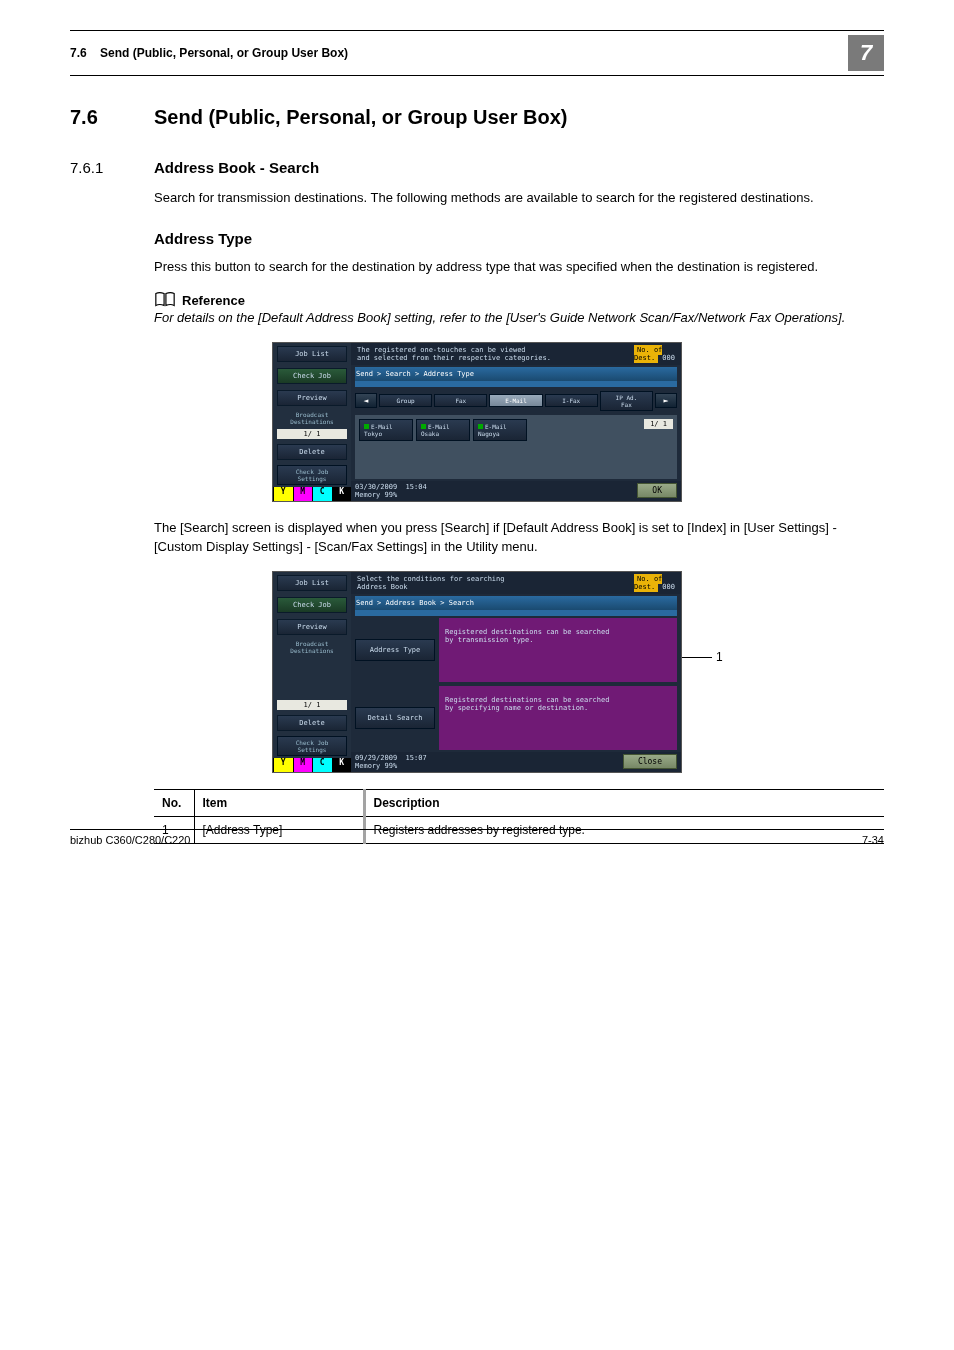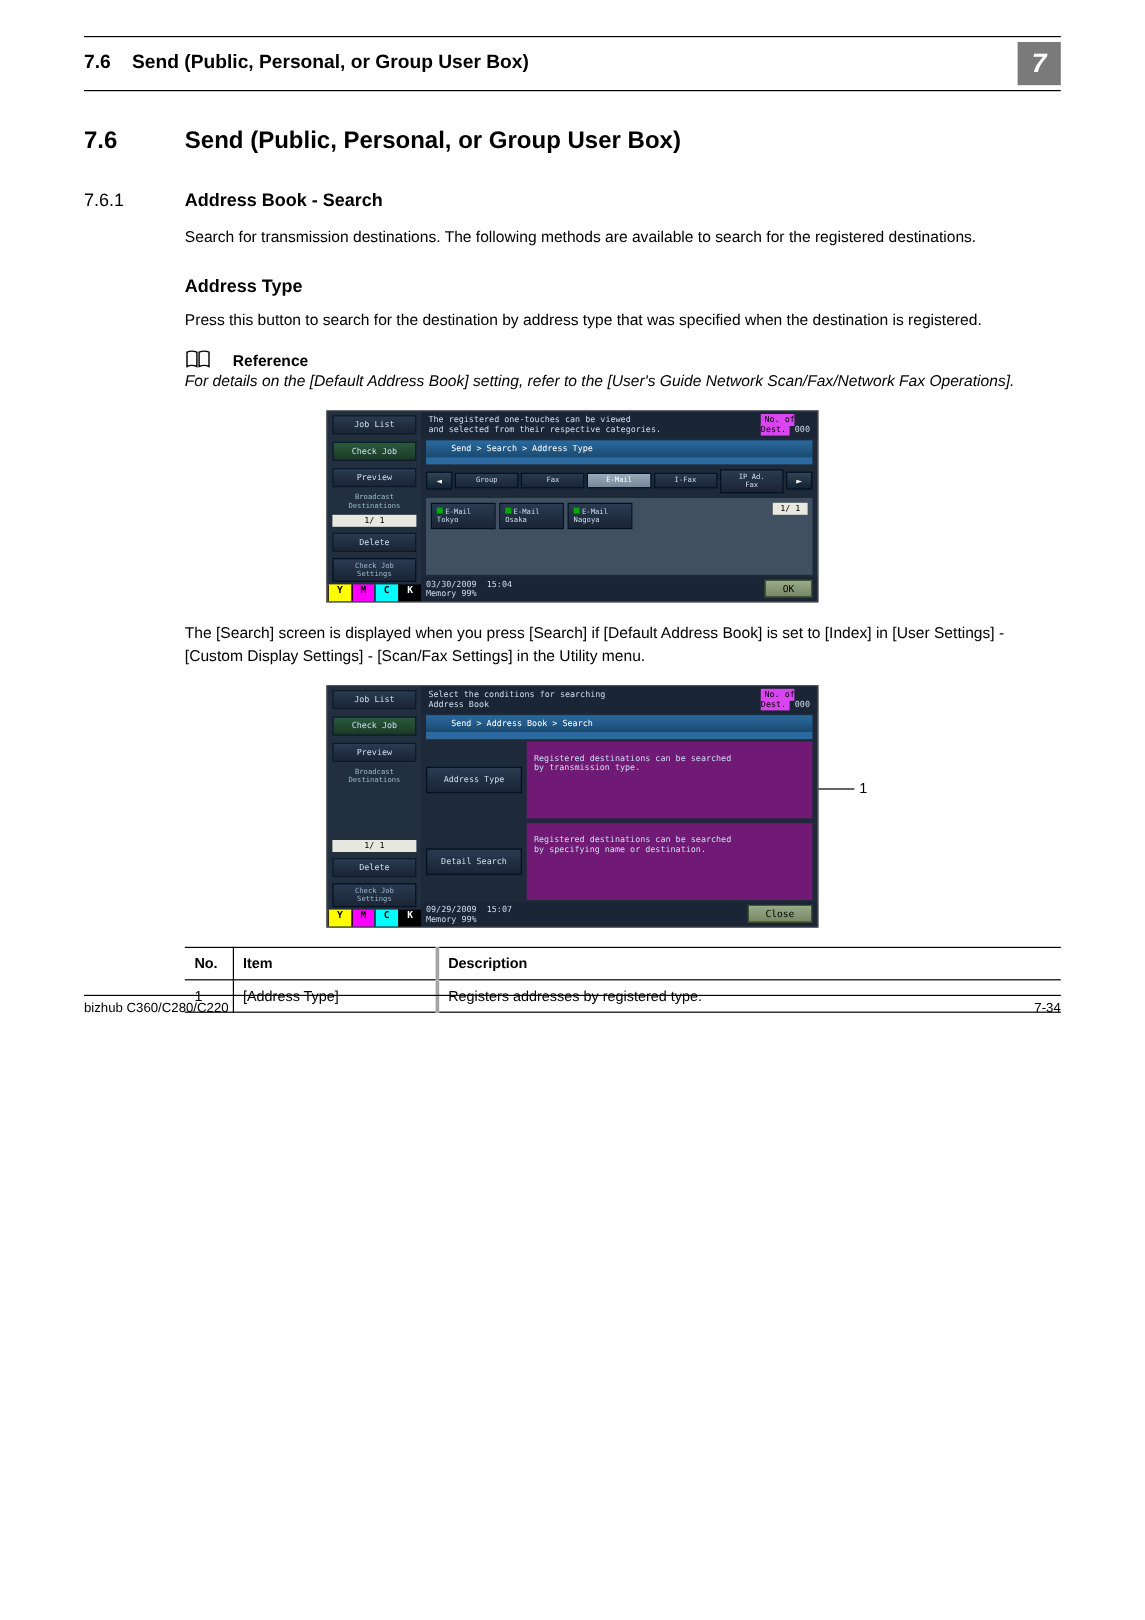--- a/index.html
+++ b/index.html
@@ -8,36 +8,36 @@
     font-size: 13px;
     color: #000;
     background: #fff;
     width: 954px;
     margin: 0 auto;
     padding: 30px 70px 20px 70px;
     position: relative;
   }
   .top-rule { border-top: 1px solid #000; margin-bottom: 4px; }
   .header-row { display: flex; align-items: center; justify-content: space-between; }
-  .header-left { font-size: 16px; font-weight: bold; }
+  .header-left { font-size: 12px; font-weight: bold; }
   .chapno-box {
     width: 36px; height: 36px; background: #7a7a7a; color: #fff;
     display: flex; align-items: center; justify-content: center;
     font-size: 22px; font-weight: bold; font-style: italic;
   }
   .sub-rule { border-top: 1px solid #000; margin-top: 4px; margin-bottom: 30px; }
   .h-row { display: flex; gap: 24px; align-items: baseline; margin-bottom: 20px; }
   .h-num { font-size: 20px; font-weight: bold; min-width: 60px; }
   .h-title { font-size: 20px; font-weight: bold; }
   .h2-row { display: flex; gap: 24px; align-items: baseline; margin: 30px 0 12px 0; }
   .h2-num { font-size: 15px; font-weight: normal; min-width: 60px; }
   .h2-title { font-size: 15px; font-weight: bold; }
   .body-text { margin-left: 84px; line-height: 1.5; margin-bottom: 14px; }
   .h3 { margin-left: 84px; font-size: 15px; font-weight: bold; margin-top: 22px; margin-bottom: 10px; }
-  .ref-row { margin-left: 84px; display: flex; align-items: flex-end; gap: 18px; margin-top: 14px; }
+  .ref-row { margin-left: 84px; display: flex; align-items: flex-end; gap: 6px; margin-top: 14px; }
   .ref-icon { width: 22px; height: 18px; }
   .ref-title { font-weight: bold; font-size: 13px; }
   .ref-text { margin-left: 84px; font-style: italic; line-height: 1.5; margin-bottom: 14px; }
 
   
   .shot-wrap { display: flex; justify-content: center; margin: 6px 0 16px 0; }
   .shot-outer { position: relative; }
   .callout-line { position: absolute; height: 1px; background: #000; }
   .callout-num { position: absolute; font-size: 12px; }
   .shot {
@@ -52,22 +52,22 @@
   }
   .sl-btn.green { background: linear-gradient(#2a5a3a,#1a3a25); }
   .sl-small { font-size: 6px; color: #9bc; text-align: center; margin: 2px 0; }
   .sl-spacer { flex: 1; }
   .sl-page { background: #e8e8e0; color:#000; margin: 2px 4px; font-size:7px; text-align:center; padding:1px 0;}
   .sl-ymck { display:flex; height:14px; }
   .sl-ymck span { flex:1; text-align:center; font-weight:bold; font-size:8px; border-left:1px solid #000;}
   .ymck-y{background:#ff0;color:#000}.ymck-m{background:#f0f;color:#000}.ymck-c{background:#0ff;color:#000}.ymck-k{background:#000;color:#fff}
   .shot-right { flex: 1; display: flex; flex-direction: column; }
   .sr-top { display:flex; justify-content:space-between; padding:3px 6px; background:#1a2535; font-size:7px;}
-  .sr-top .dest { background:#d946ef;color:#000;padding:1px 3px;}
-  .sr-bread { background: linear-gradient(#2a6aa0,#1a4a70); color:#fff; padding:3px 21px; font-size:7px; margin:2px 4px 0 4px;}
+  .sr-top .dest { background:#eab308;color:#000;padding:1px 3px;}
+  .sr-bread { background: linear-gradient(#2a6aa0,#1a4a70); color:#fff; padding:3px 1px; font-size:7px; margin:2px 4px 0 4px;}
   .sr-tabstrip { background:#2a6aa0; height:6px; margin:0 4px;}
   .sr-tabs { display:flex; gap:2px; padding:4px 4px 2px 4px; align-items:center;}
   .sr-arrow { background: linear-gradient(#345,#123); color:#fff; width:22px; text-align:center; padding:2px 0; font-size:8px; border:1px solid #012;}
   .sr-tab { flex:1; background: linear-gradient(#2a3a50,#1a2535); color:#cde; text-align:center; padding:2px 0; font-size:6px; border:1px solid #012;}
   .sr-tab.sel { background: linear-gradient(#99aabb,#778899); color:#fff;}
   .sr-body { flex:1; background:#405060; margin:2px 4px; padding:4px; position:relative;}
   .sr-cards { display:flex; gap:3px;}
   .sr-card { background: linear-gradient(#2a3a50,#1a2535); border:1px solid #012; padding:3px 4px; width:54px; font-size:6px; color:#cde;}
   .sr-card .dot{display:inline-block;width:5px;height:5px;background:#0a0;margin-right:2px;}
   .sr-pg { position:absolute; top:4px; right:4px; background:#e8e8e0;color:#000; padding:1px 6px; font-size:7px;}

